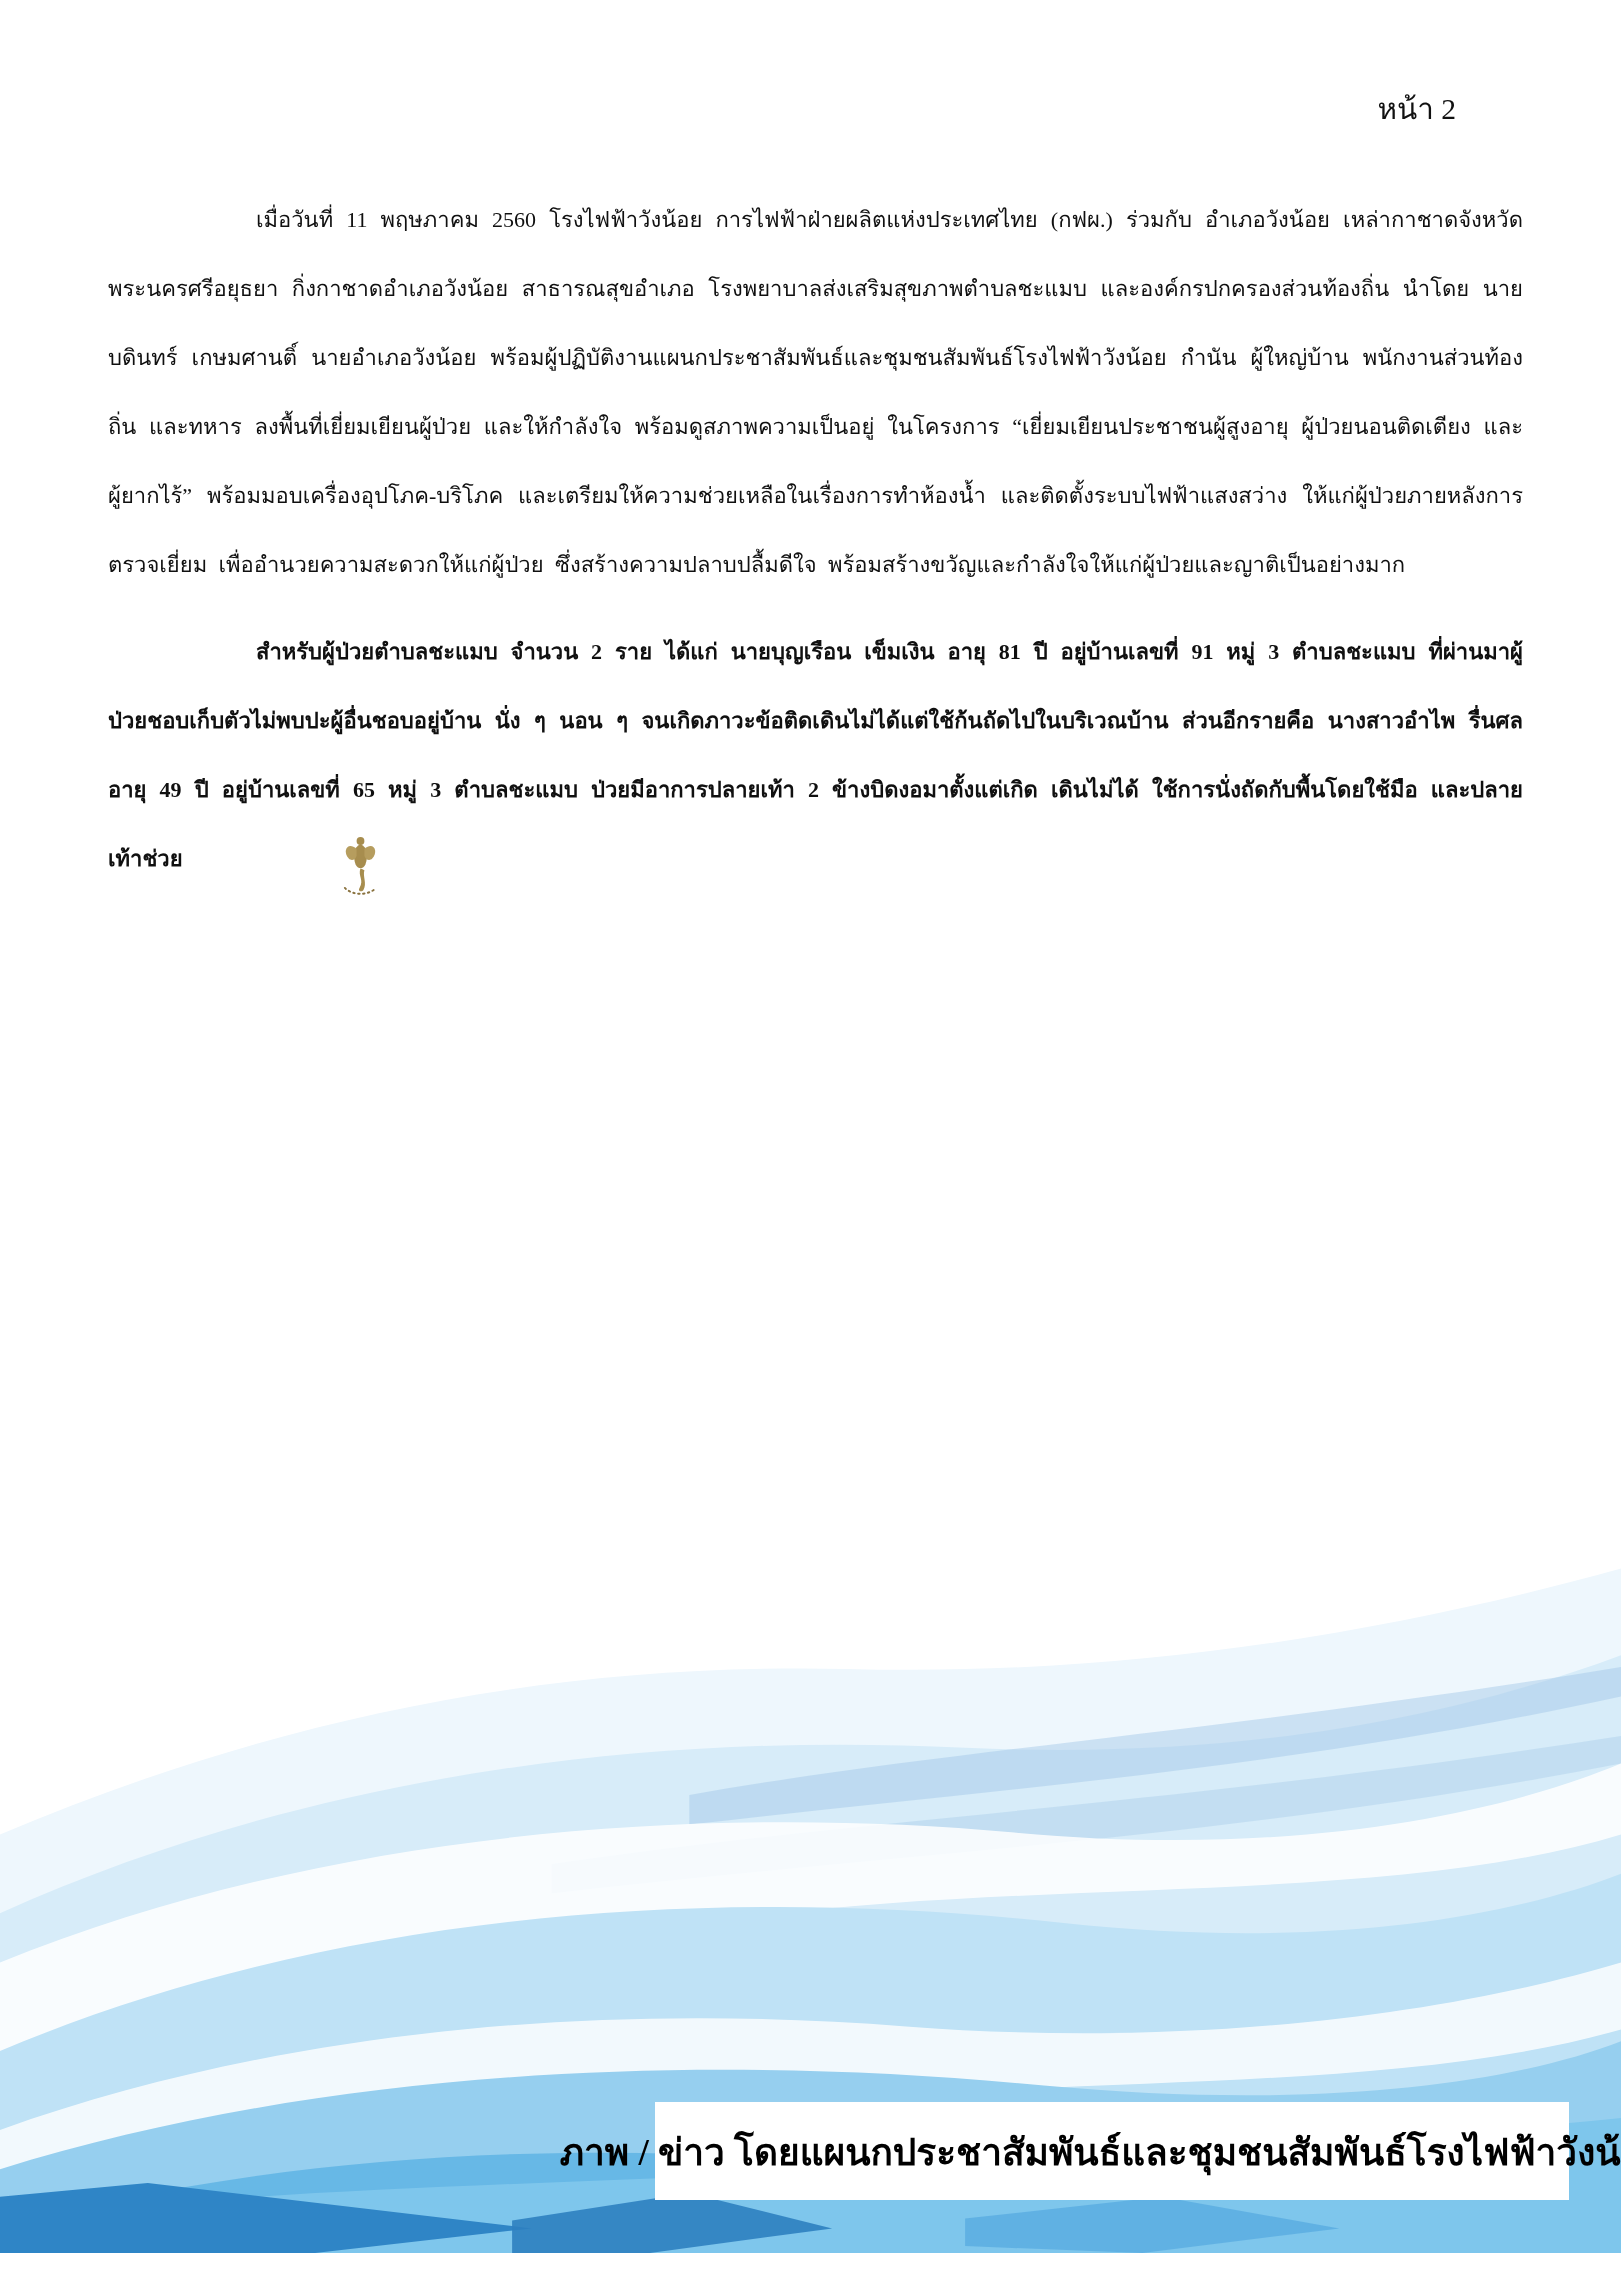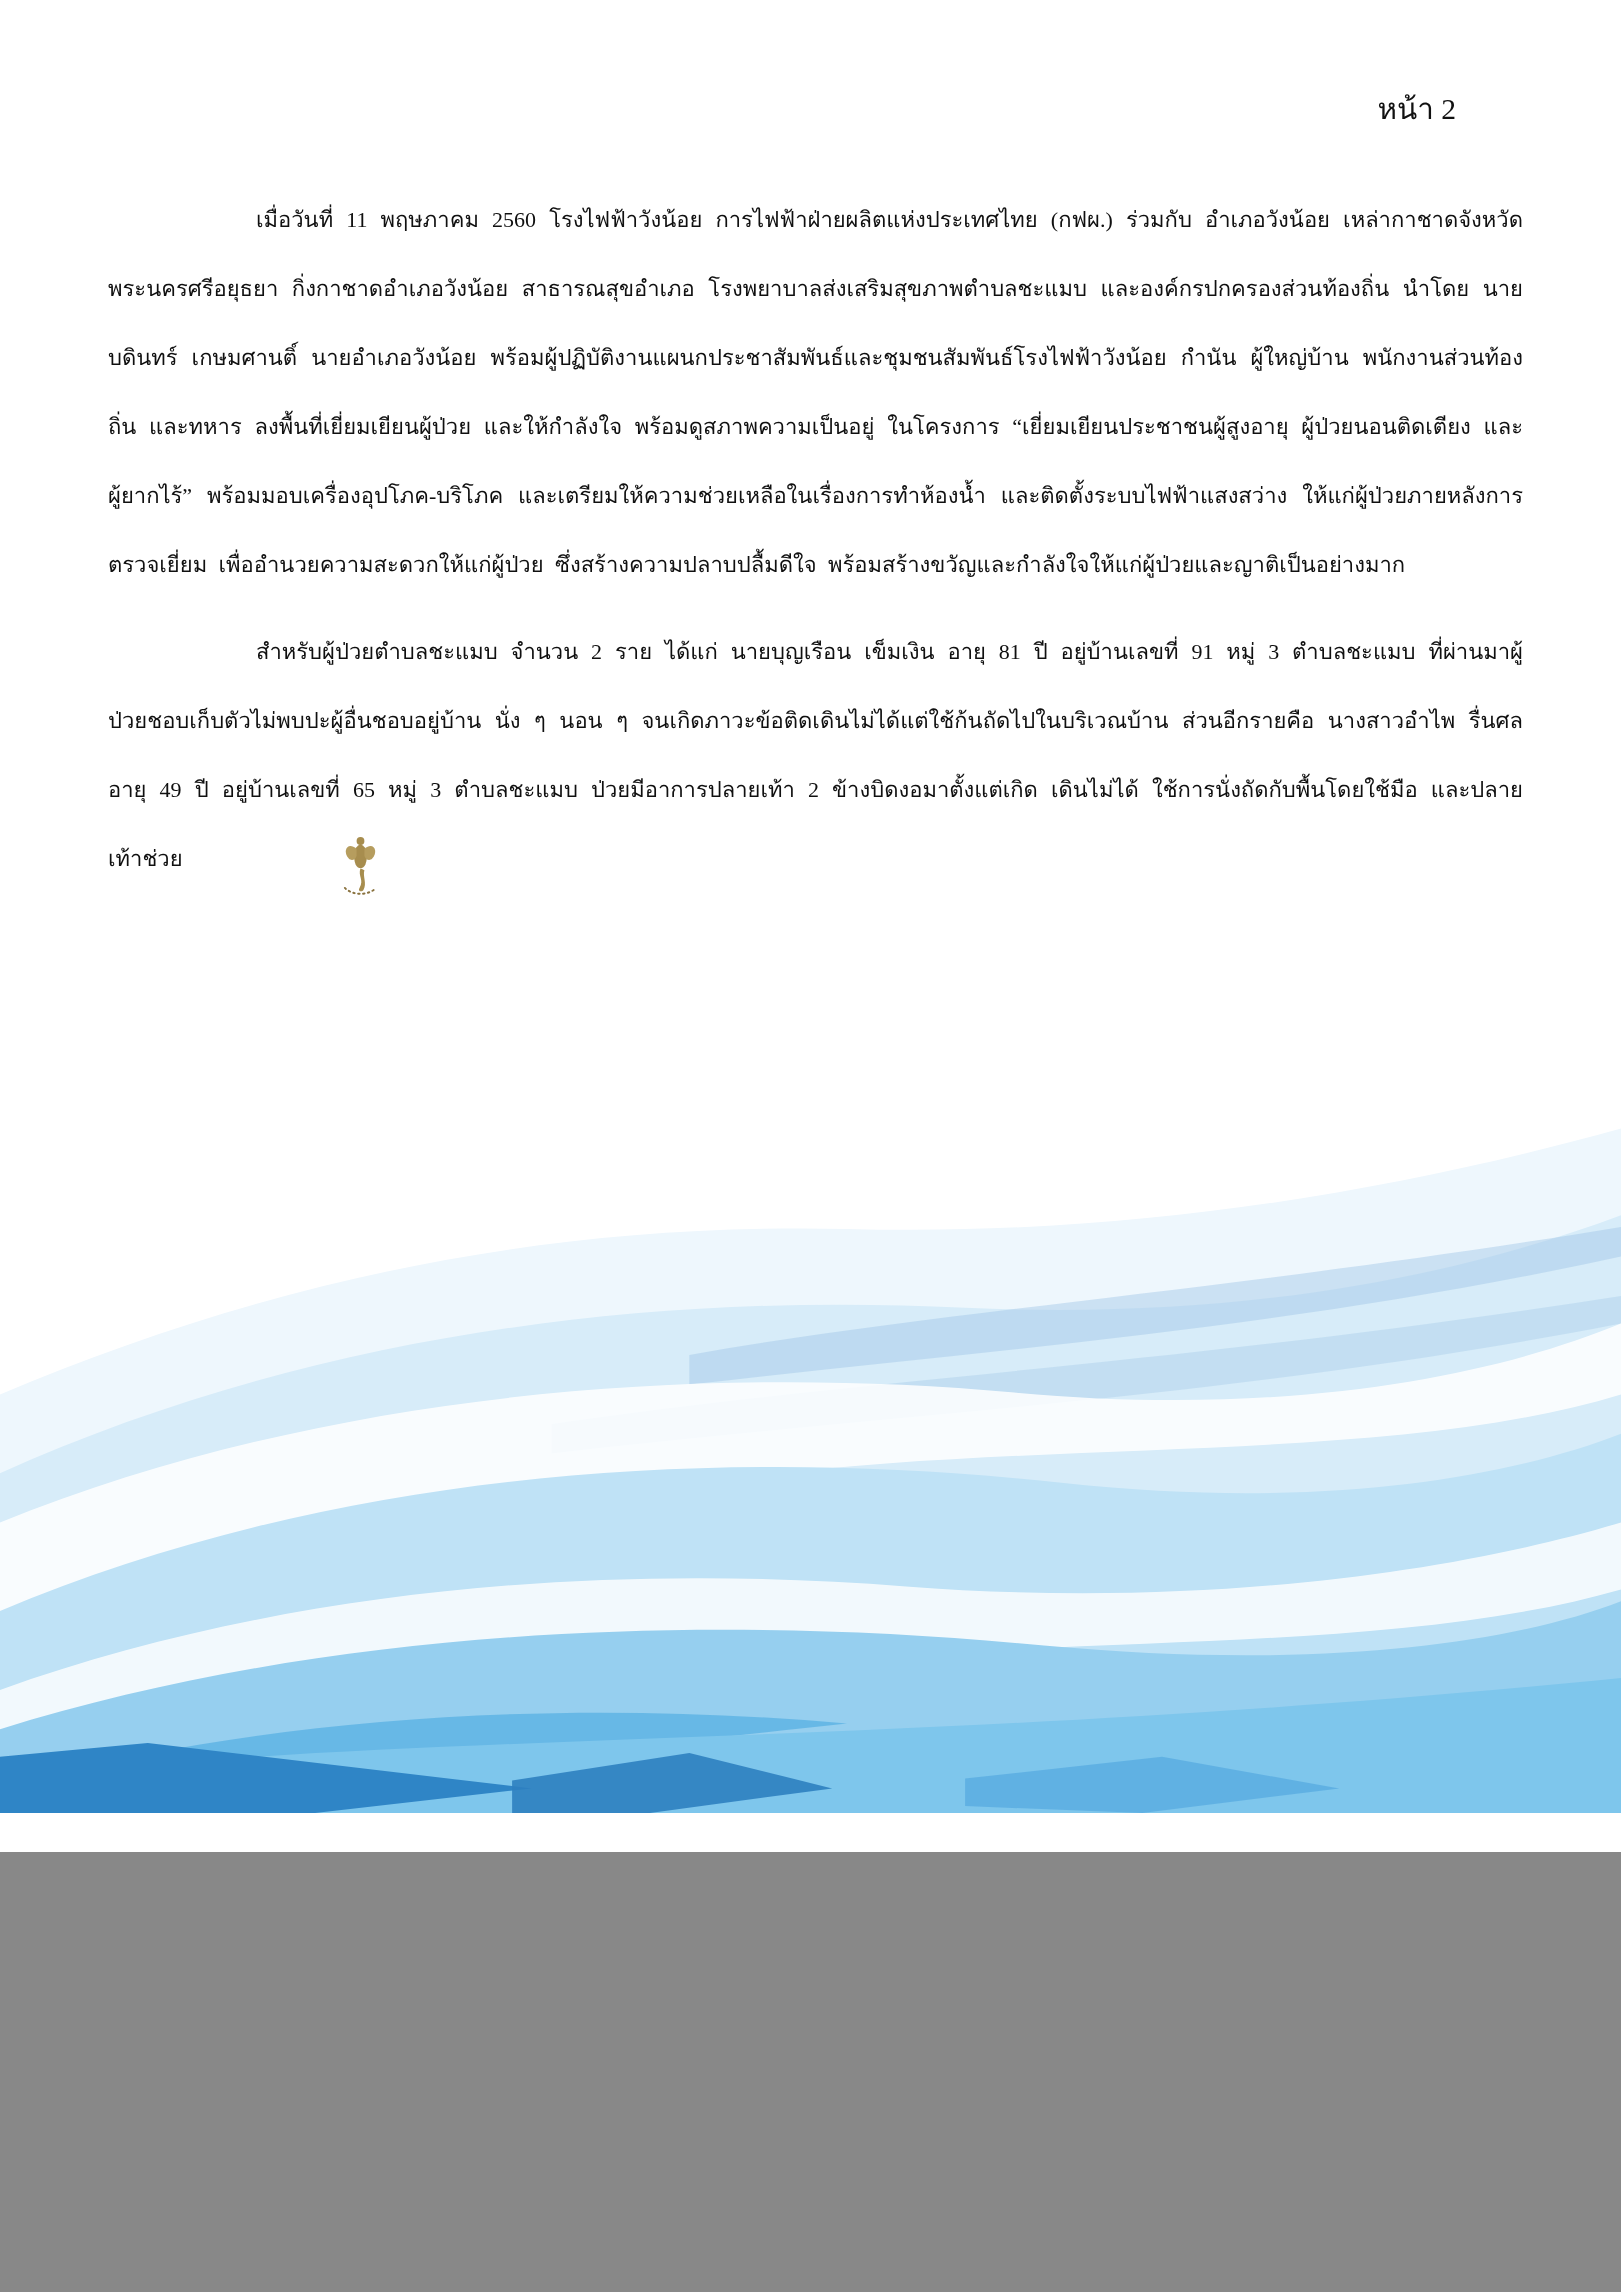--- a/index.html
+++ b/index.html
@@ -1,18 +1,18 @@
 <!DOCTYPE html>
 <html lang="th"><head>
 <meta charset="utf-8">
 <style>
   html,body{margin:0;padding:0;background:#888;}
   .page{
     position:relative;
-    width:1621px;height:1852px;
+    width:1621px;height:2292px;
     margin:0 auto;
     background:#ffffff;
     overflow:hidden;
     font-family:"Liberation Serif", serif;
     color:#111111;
   }
   .page-number{
     position:absolute;
     top:85px;right:165px;
     font-size:29.6px;
@@ -31,21 +31,21 @@
     line-height:69px;
     text-align:justify;
     text-align-last:left;
     text-indent:148px;
     color:#101010;
     word-spacing:5.9px;
   }
   .body-par + .body-par{
     margin-top:17.7px;
   }
-  .par-wrap{display:block;}
+  .par-wrap{display:block;font-weight:bold;}
   .ornament{
     display:inline-block;
     width:45px;height:71px;
     vertical-align:middle;
     margin-left:7.9px;
     transform:translateY(5.9px);
   }
   .waves{
     position:absolute;
     left:0;bottom:39px;

